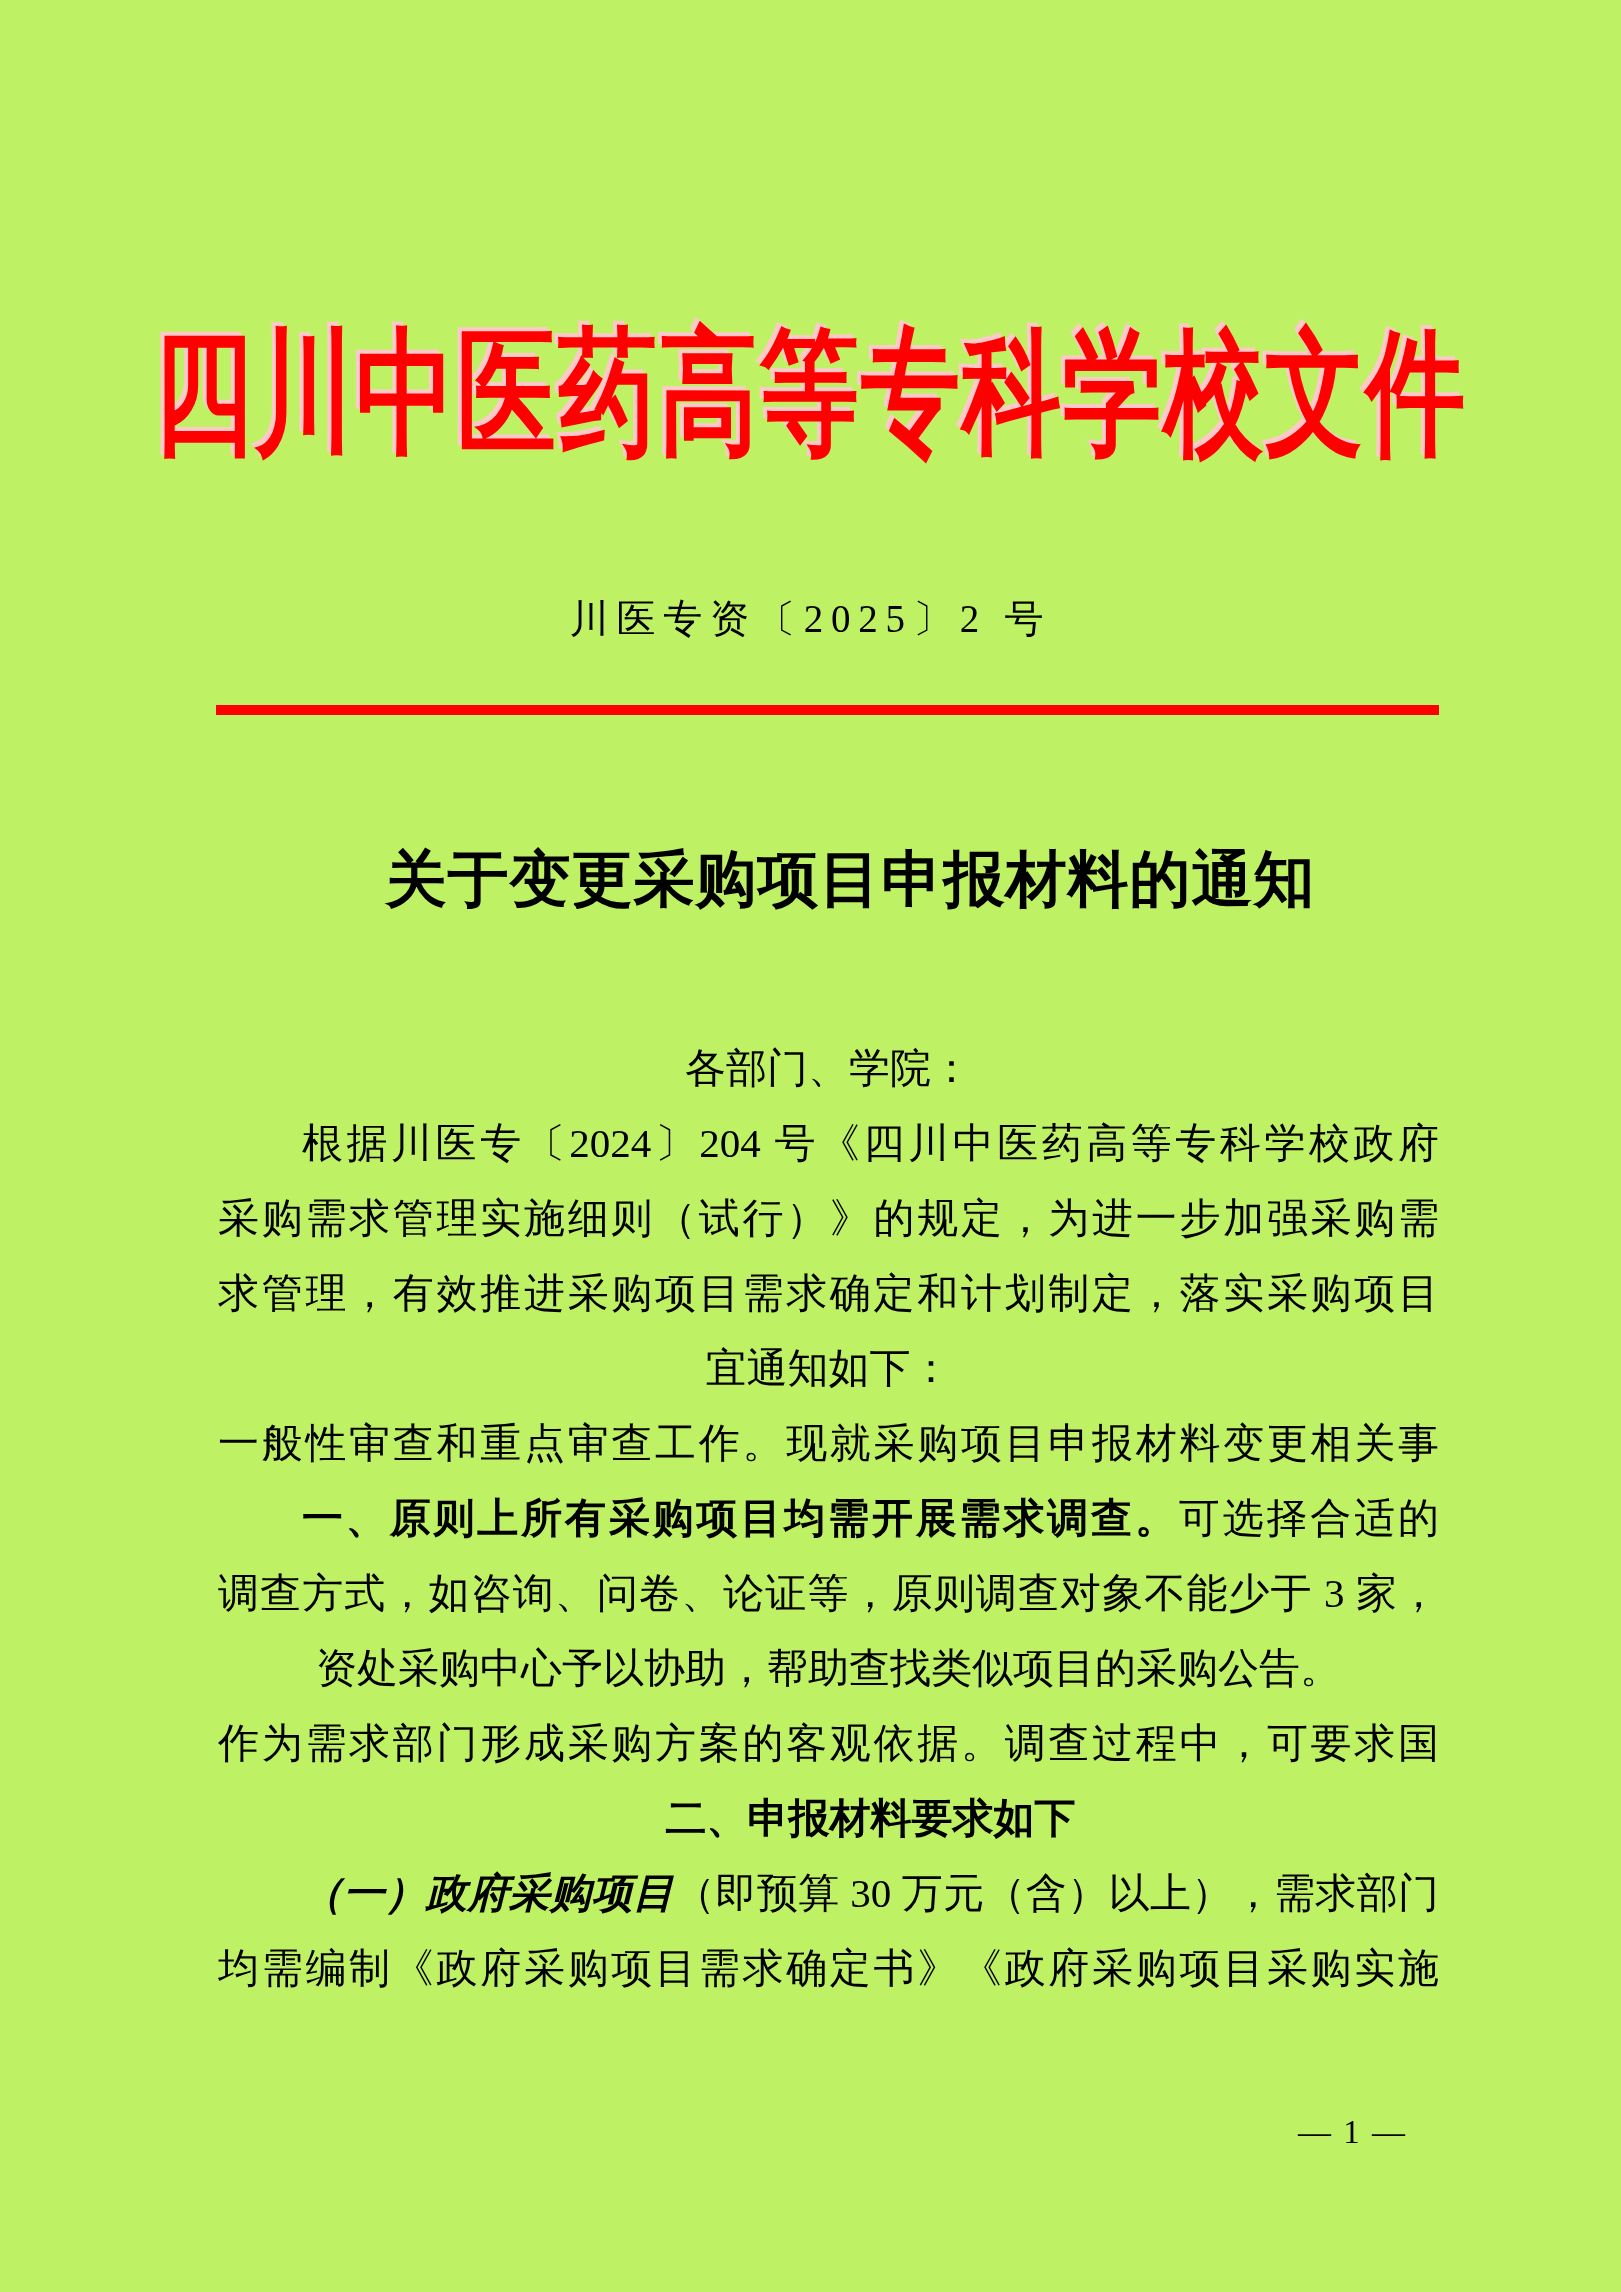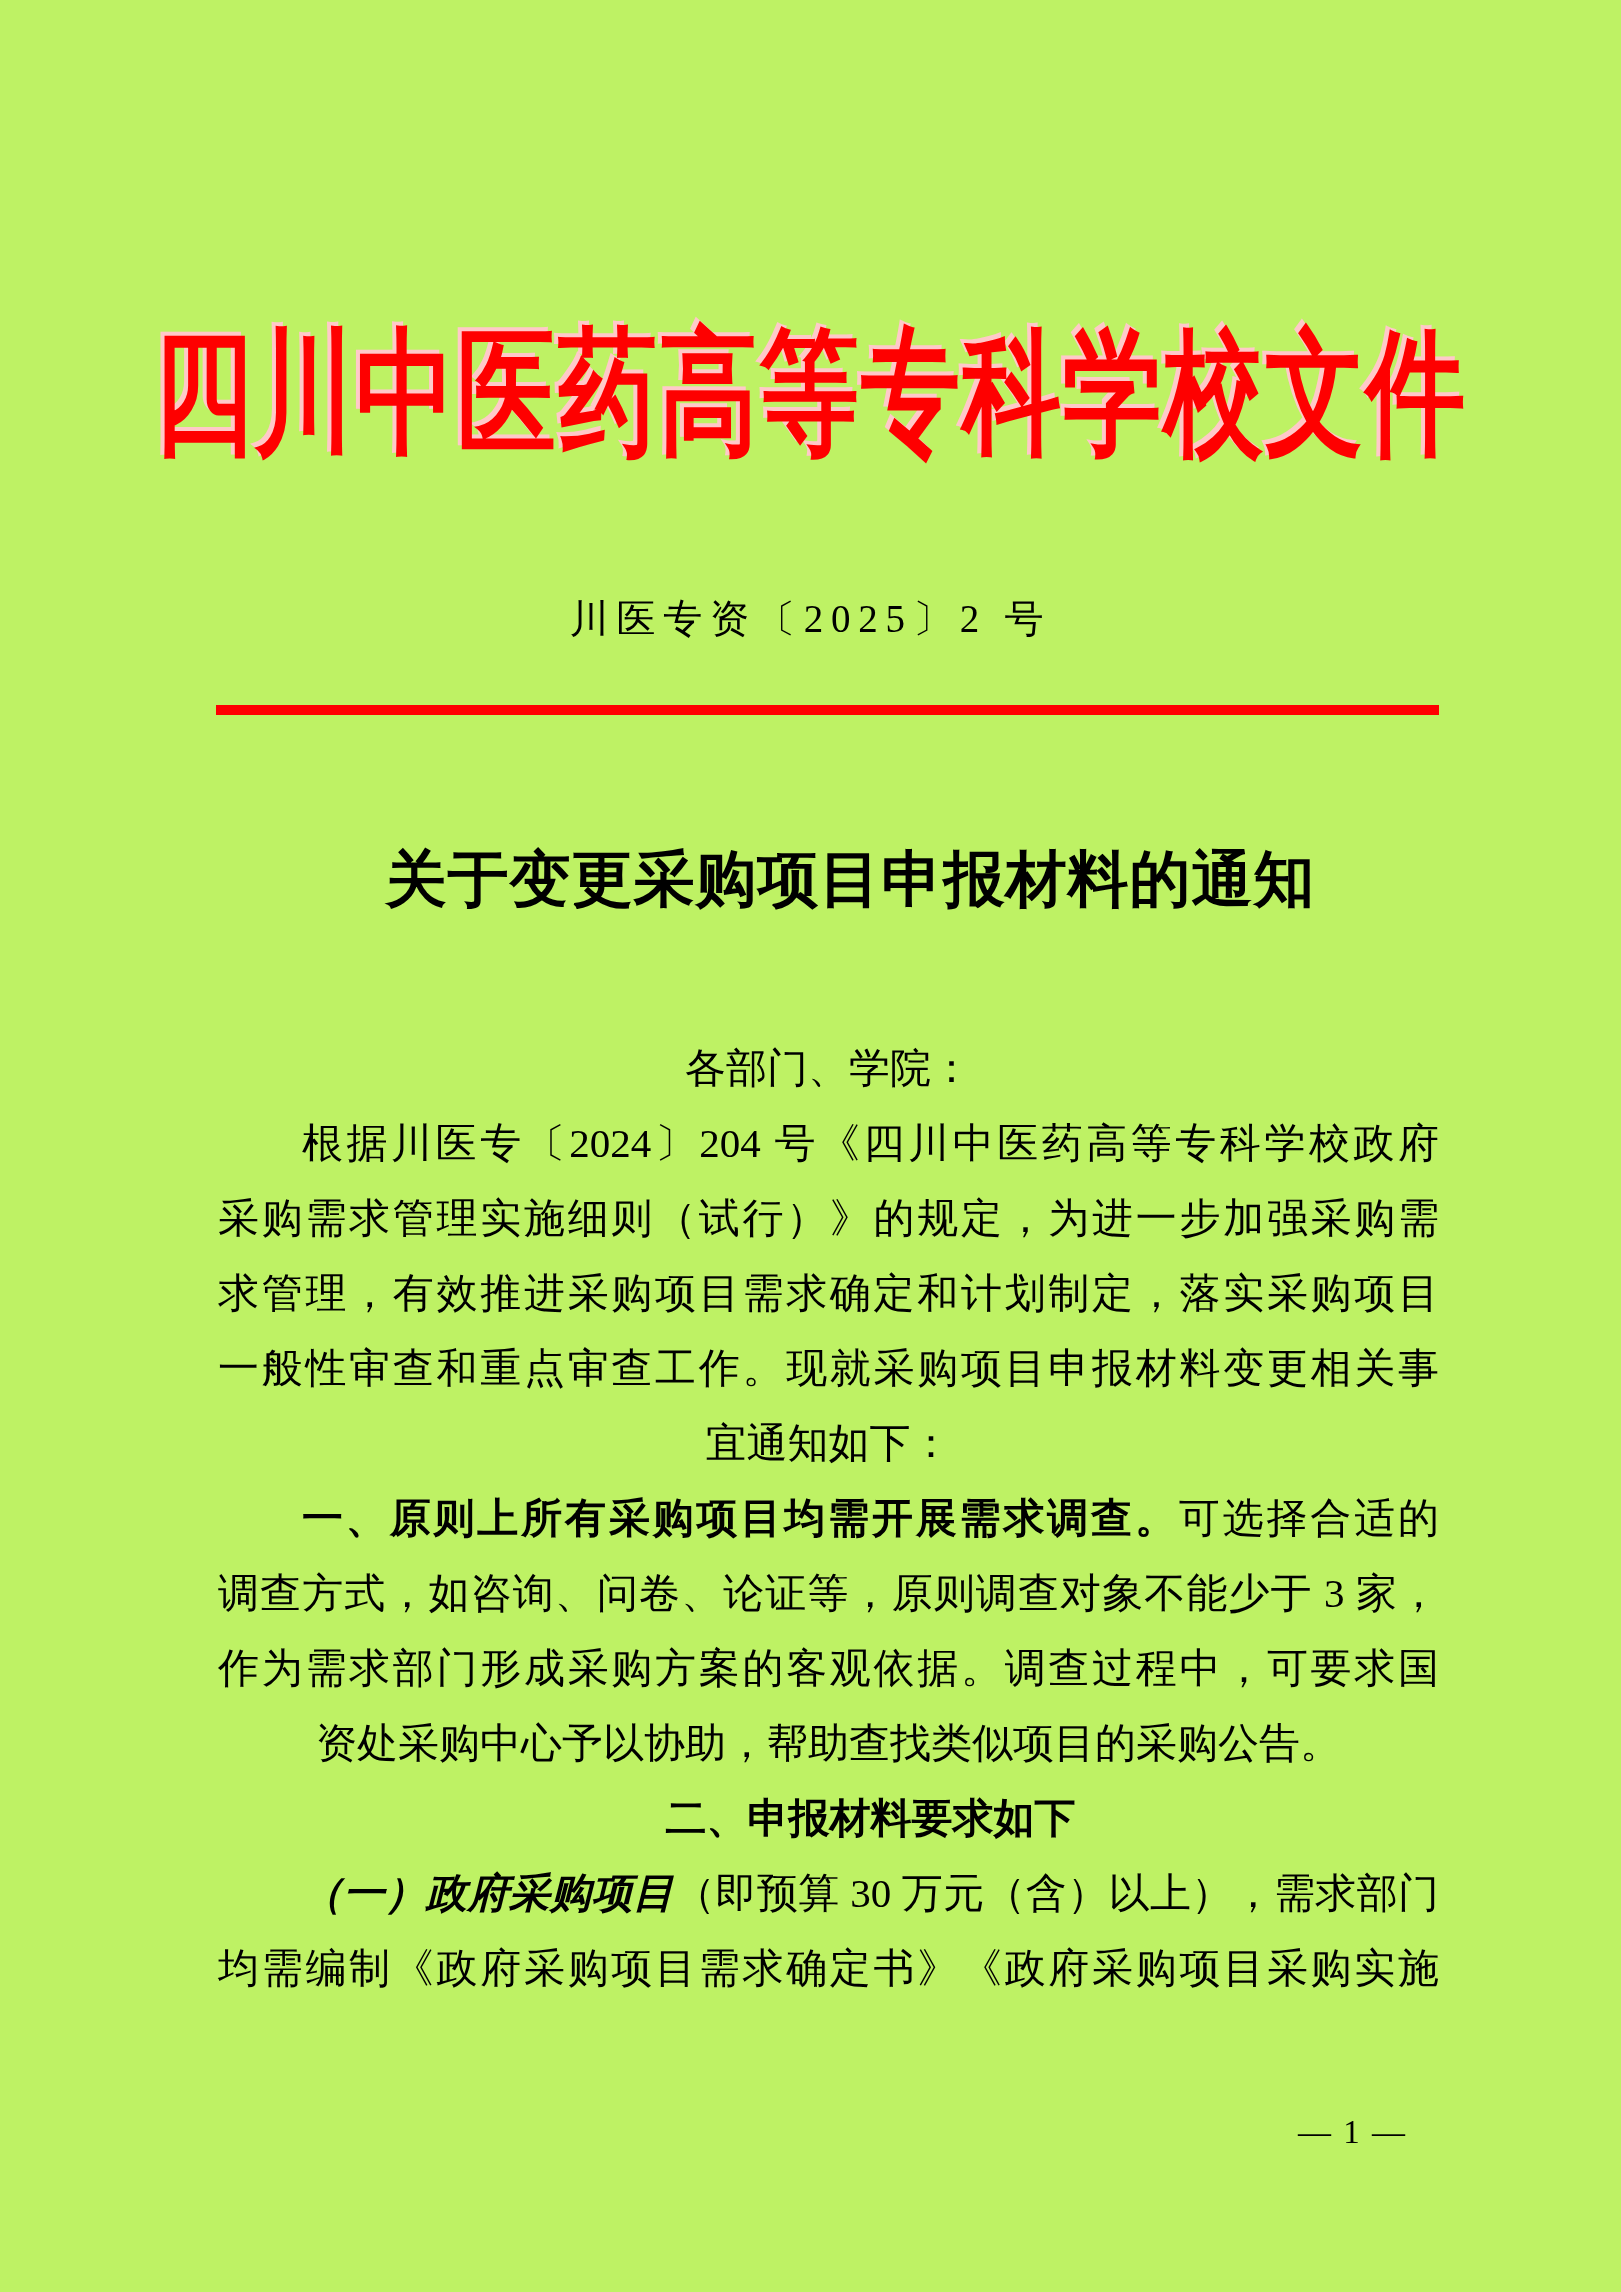--- a/index.html
+++ b/index.html
@@ -136,42 +136,42 @@
     </div>
 
     <div class="line justify">
       <span>采购需求管理实施细则（试行）》的规定，为进一步加强采购需</span>
     </div>
 
     <div class="line justify">
       <span>求管理，有效推进采购项目需求确定和计划制定，落实采购项目</span>
     </div>
 
+    <div class="line">
+      <span>宜通知如下：</span>
+    </div>
+
     <div class="line justify">
       <span>一般性审查和重点审查工作。现就采购项目申报材料变更相关事</span>
-    </div>
-
-    <div class="line">
-      <span>宜通知如下：</span>
     </div>
 
     <div class="line justify indent">
       <span class="seg-hei">一、原则上所有采购项目均需开展需求调查。</span><span>可选择合适的</span>
     </div>
 
     <div class="line justify">
       <span>调查方式，如咨询、问卷、论证等，原则调查对象不能少于 3 家，</span>
     </div>
 
+    <div class="line">
+      <span>资处采购中心予以协助，帮助查找类似项目的采购公告。</span>
+    </div>
+
     <div class="line justify">
       <span>作为需求部门形成采购方案的客观依据。调查过程中，可要求国</span>
-    </div>
-
-    <div class="line">
-      <span>资处采购中心予以协助，帮助查找类似项目的采购公告。</span>
     </div>
 
     <div class="line indent">
       <span class="seg-hei">二、申报材料要求如下</span>
     </div>
 
     <div class="line justify indent">
       <span class="seg-kai">（一）政府采购项目</span><span>（即预算 30 万元（含）以上），需求部门</span>
     </div>
 

